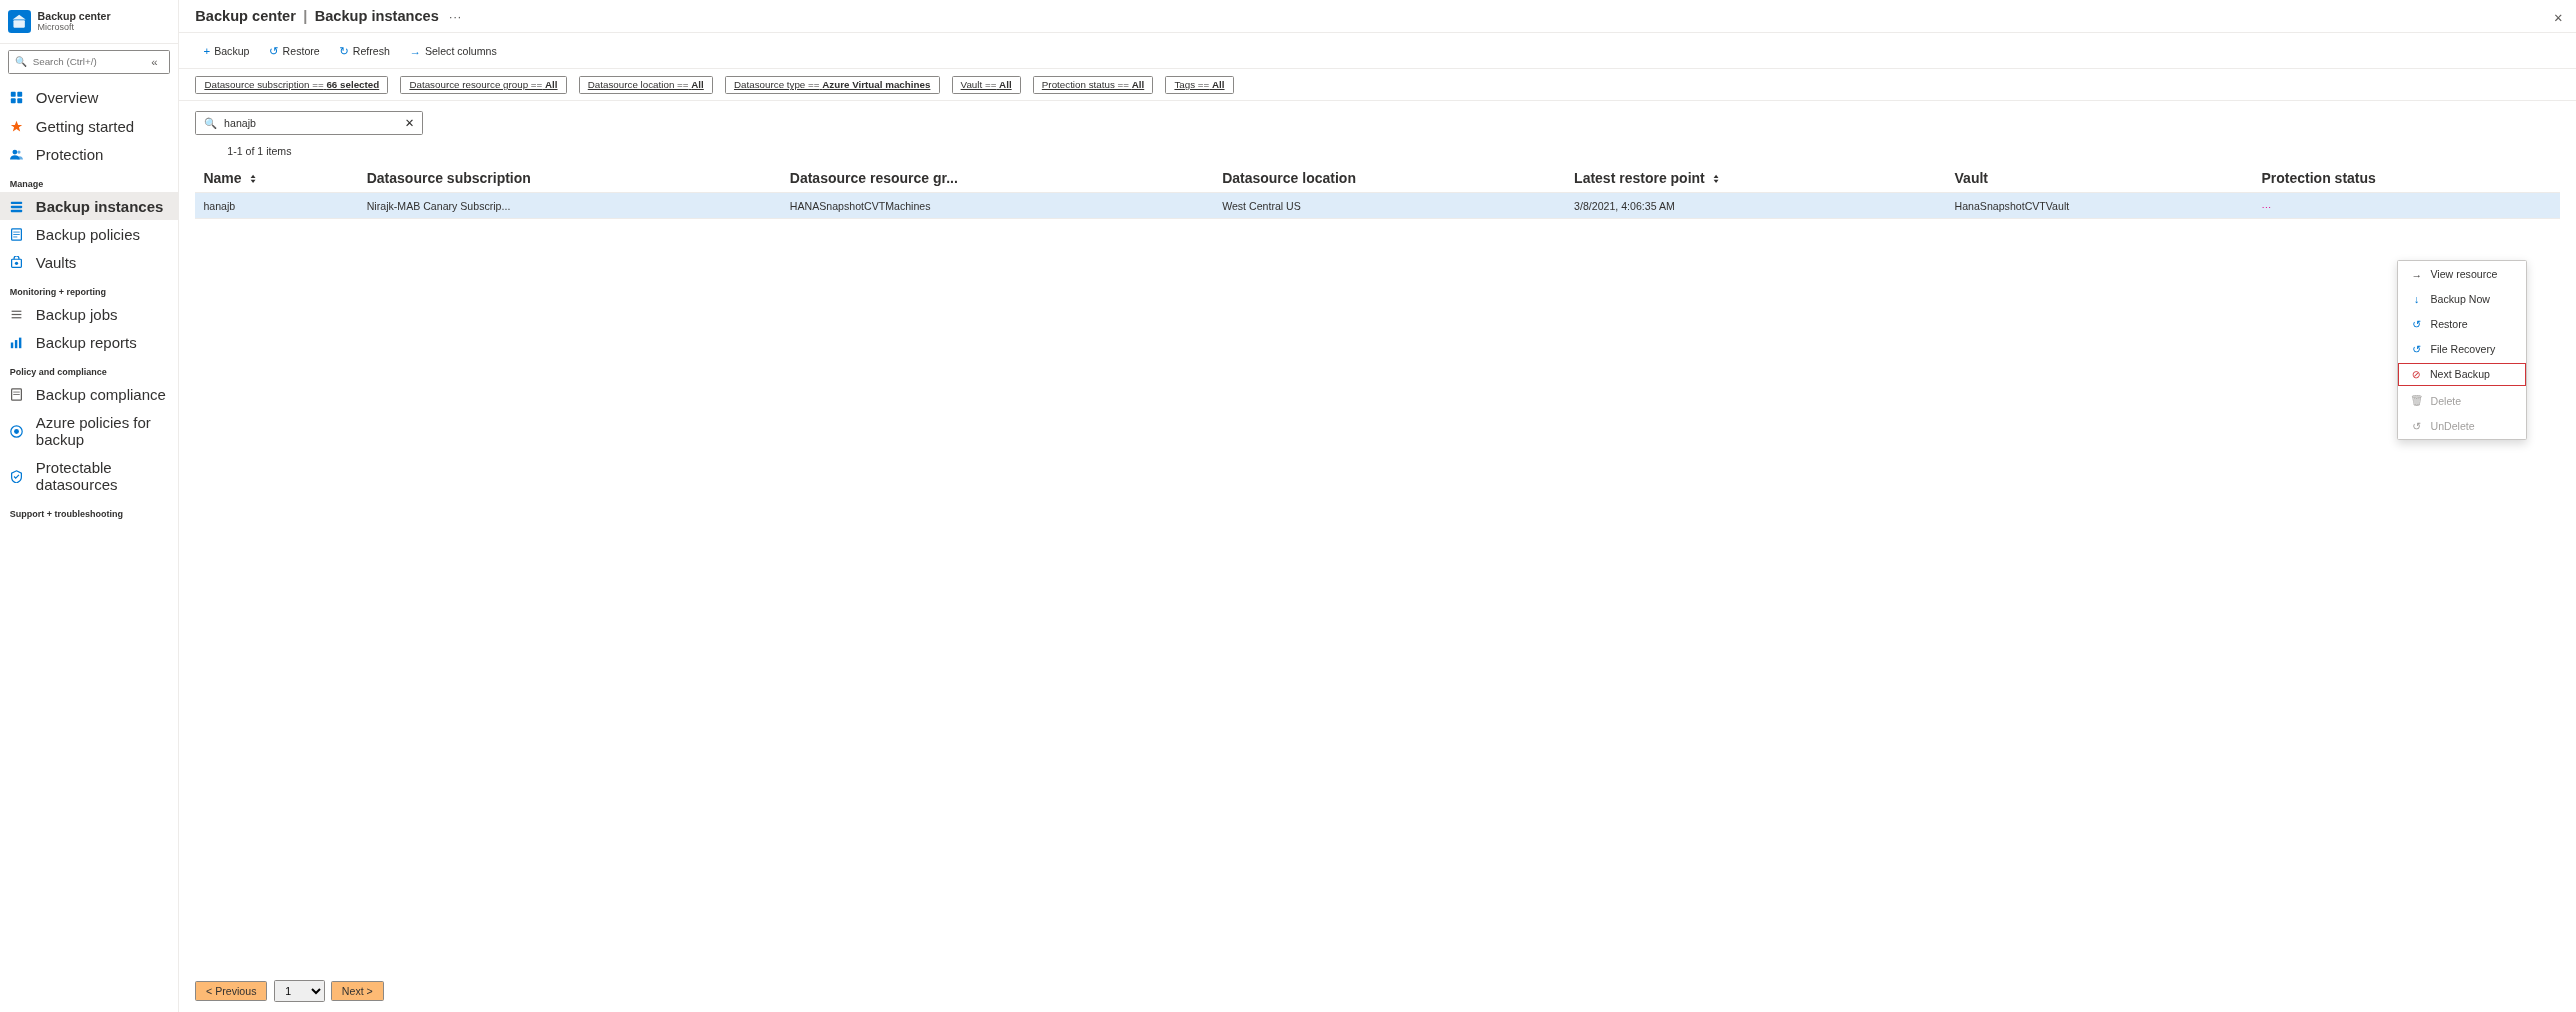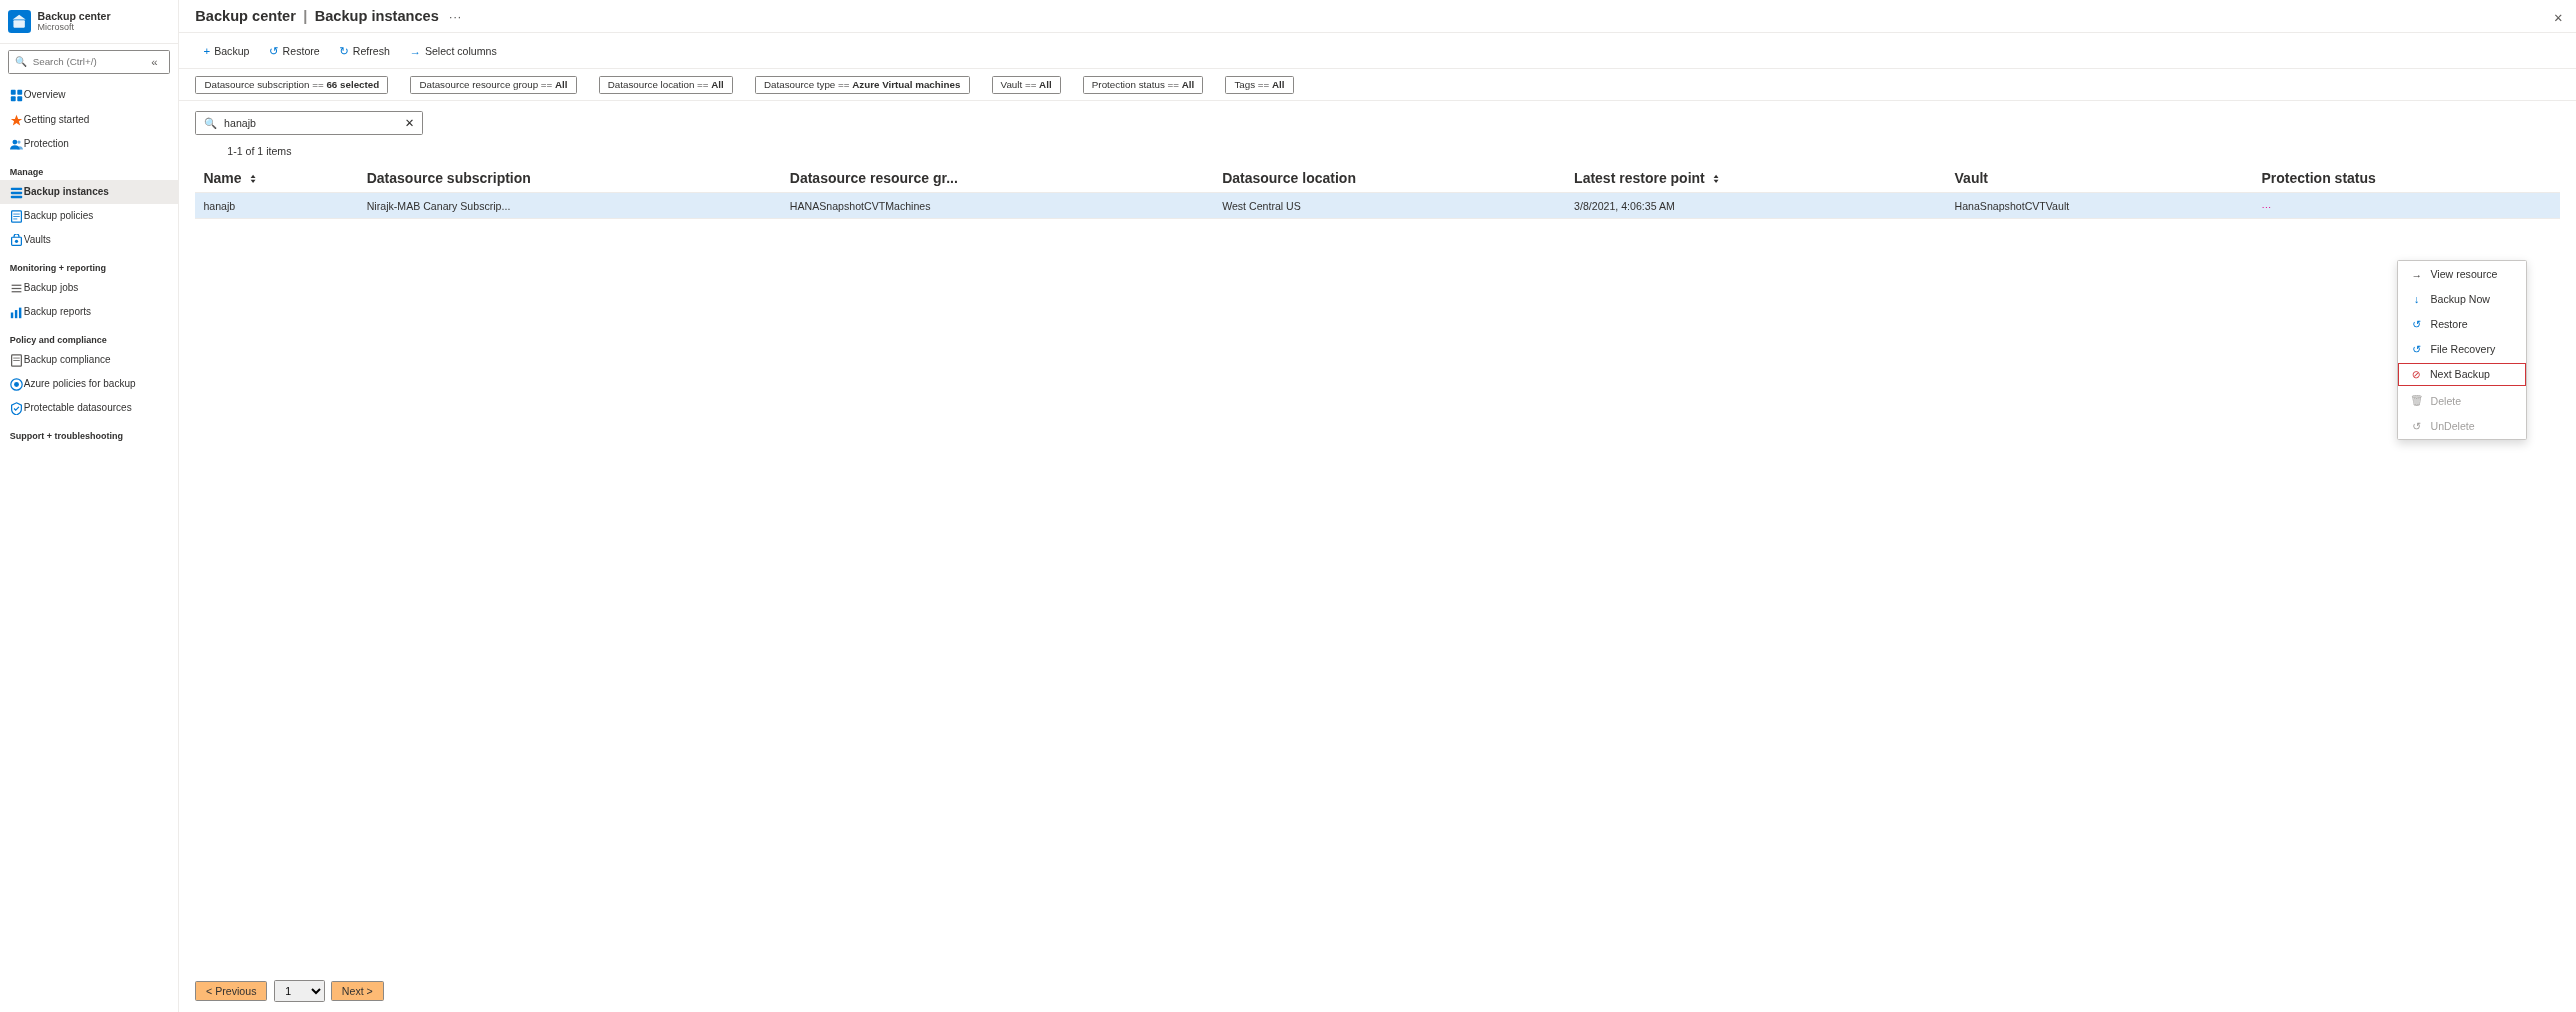--- a/index.html
+++ b/index.html
@@ -13,41 +13,41 @@
     .sidebar-title { font-size: 10.6px; font-weight: 600; color: #323130; }
     .sidebar-subtitle { font-size: 9px; color: #605e5c; }
 
     .search-box { margin: 6.5px 8.1px; display: flex; align-items: center; border: 0.8px solid #8a8886; border-radius: 1.6px; padding: 3.3px 6.5px; gap: 4.9px; }
     .search-box input { border: none; outline: none; font-size: 9.8px; color: #323130; width: 100%; background: transparent; }
     .search-icon-small { color: #605e5c; font-size: 9.8px; }
 
     .collapse-btn { margin-left: auto; cursor: pointer; color: #605e5c; padding: 1.6px 4.9px; font-size: 11.4px; }
 
     .sidebar-nav { padding: 3.3px 0; }
-    .nav-item { display: flex; padding: 5.7px 9.8px; cursor: pointer; gap: 1px; font-size: 10px; color: #323130; }
+    .nav-item { display: flex; align-items: center; padding: 5.7px 9.8px; cursor: pointer; gap: 13px; font-size: 15px; color: #323130; }
     .nav-item.active { background: #edebe9; font-weight: 600; }
     .nav-icon { width: 13px; height: 13px; display: flex; align-items: center; justify-content: center; flex-shrink: 0; }
 
     .section-label { padding: 9.8px 9.8px 3.3px 9.8px; font-size: 9px; font-weight: 700; color: #323130; text-transform: none; }
 
     
     .main { flex: 1; display: flex; flex-direction: column; overflow: hidden; justify-content: space-between; }
     .page-header { display: flex; align-items: center; padding: 8.1px 16.3px; border-bottom: 0.8px solid #edebe9; gap: 6.5px; }
     .page-title { font-size: 14.6px; font-weight: 600; color: #323130; }
     .page-title-sep { color: #8a8886; margin: 0 3.3px; }
     .more-btn { color: #605e5c; cursor: pointer; font-size: 13px; margin-left: 3.3px; }
 
     
     .toolbar { display: flex; align-items: center; padding: 6.5px 16.3px; border-bottom: 0.8px solid #edebe9; gap: 3.3px; }
     .toolbar-btn { display: flex; align-items: center; gap: 4.1px; padding: 4.1px 8.1px; border: none; background: transparent; cursor: pointer; font-size: 10.6px; color: #323130; border-radius: 1.6px; }
     .toolbar-btn .icon { font-size: 11.4px; }
     .toolbar-btn.primary .icon { color: #0078d4; }
 
     
-    .filters { padding: 6.5px 16.3px; display: flex; flex-wrap: wrap; gap: 22px; border-bottom: 0.8px solid #edebe9; }
+    .filters { padding: 6.5px 16.3px; display: flex; flex-wrap: wrap; gap: 12px; border-bottom: 0.8px solid #edebe9; text-decoration: underline; }
     .filter-chip { border: 0.8px solid #8a8886; border-radius: 1.6px; padding: 2.4px 8.1px; font-size: 9.8px; color: #323130; background: #fff; cursor: pointer; }
     .filter-chip strong { font-weight: 700; }
 
     
     .search-area { padding: 9.8px 16.3px; }
     .search-field { display: flex; align-items: center; border: 0.8px solid #8a8886; border-radius: 1.6px; padding: 4.1px 8.1px; gap: 6.5px; width: 228px; }
     .search-field input { border: none; outline: none; font-size: 10.6px; color: #323130; width: 100%; }
     .search-clear { cursor: pointer; color: #323130; font-size: 11.4px; }
 
     

